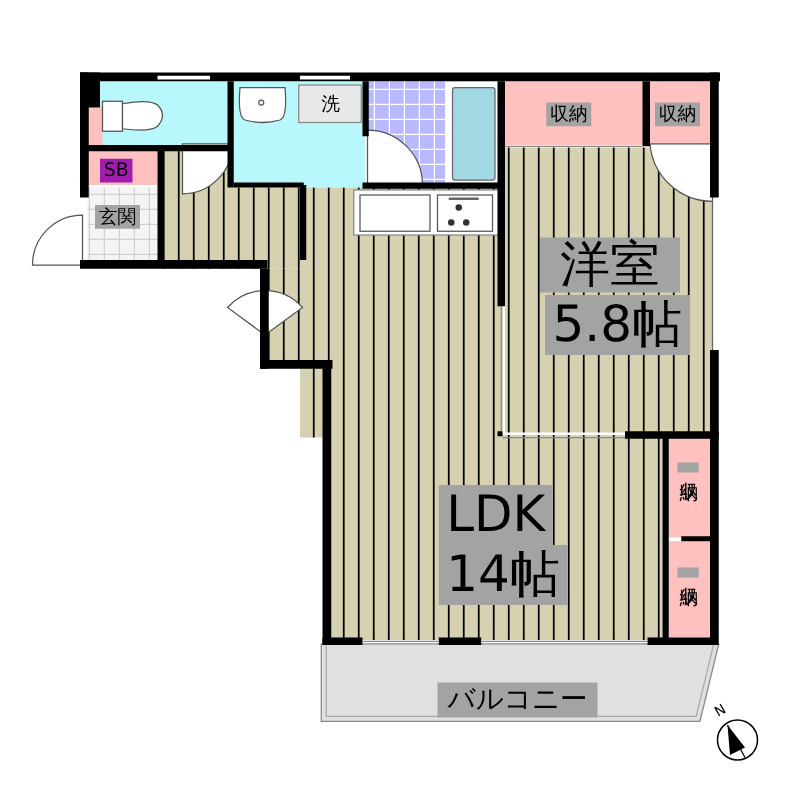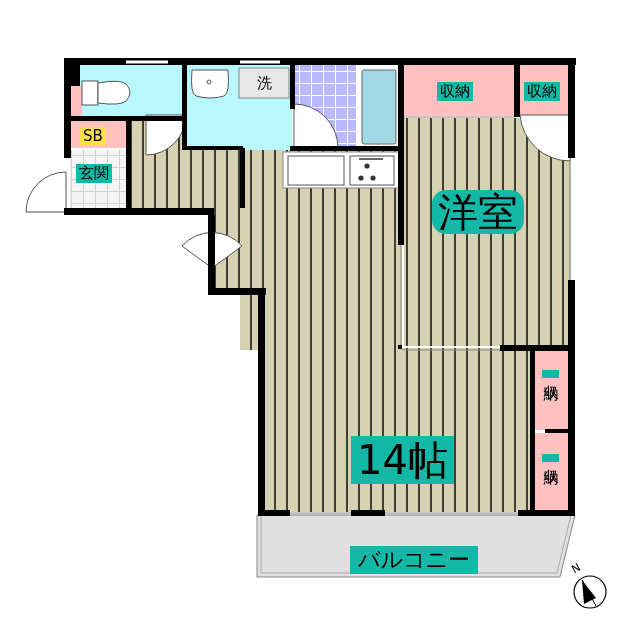--- a/index.html
+++ b/index.html
@@ -1,18 +1,18 @@
 <!DOCTYPE html>
 <html><head>
 <meta charset="utf-8">
 <style>
   html,body{margin:0;padding:0;background:#fff;}
   body{width:640px;height:640px;position:relative;overflow:hidden;font-family:"DejaVu Sans",sans-serif;}
   #plan{position:absolute;left:0;top:0;width:640px;height:640px;}
-  .lbl{position:absolute;background:#14b8a6;color:#000;text-align:center;white-space:nowrap;line-height:1;}
+  .lbl{position:absolute;background:#a3a3a3;color:#000;text-align:center;white-space:nowrap;line-height:1;}
   .big{font-size:40px;padding:4px 6px;}
   .med{font-size:24px;padding:3px 8px;}
   .sm{font-size:15px;padding:2px 3px;}
   .vert{writing-mode:vertical-rl;font-size:15px;padding:3px 1px;letter-spacing:1px;}
 </style>
 </head>
 <body>
 
 <div id="plan">
 <svg width="640" height="640" viewBox="0 0 640 640" xmlns="http://www.w3.org/2000/svg">
@@ -135,24 +135,26 @@
     <line x1="240" y1="62" x2="280" y2="62" stroke="#fff" stroke-width="3"></line>
   </g>
 
   <g transform="translate(590,592)">
     <circle r="16" fill="#fff" stroke="#000" stroke-width="1.2"></circle>
     <polygon points="-8,-12 6,6 -6,12" fill="#000"></polygon>
     <line x1="-8" y1="-12" x2="6" y2="14" stroke="#000" stroke-width="1"></line>
   </g>
 </svg>
 
-<div class="lbl med" style="left:432px;top:190px;font-size:40px;padding:2px 6px;border-radius:14px;">洋室</div>
+<div class="lbl med" style="left:432px;top:190px;font-size:40px;padding:2px 16px;">洋室</div>
+<div class="lbl big" style="left:436px;top:236px;">5.8帖</div>
+<div class="lbl big" style="left:351px;top:388px;">LDK</div>
 <div class="lbl big" style="left:351px;top:436px;">14帖</div>
 <div class="lbl sm" style="left:76px;top:164px;">玄関</div>
-<div class="lbl sm" style="left:80px;top:127px;background:#fde047;">SB</div>
+<div class="lbl sm" style="left:80px;top:127px;background:#a21caf;">SB</div>
 <div class="lbl sm" style="left:254px;top:74px;background:transparent;">洗</div>
 <div class="lbl sm" style="left:437px;top:82px;">収納</div>
 <div class="lbl sm" style="left:524px;top:82px;">収納</div>
 <div class="lbl vert" style="left:542px;top:370px;">収納</div>
 <div class="lbl vert" style="left:542px;top:454px;">収納</div>
 <div class="lbl med" style="left:350px;top:546px;font-size:22px;">バルコニー</div>
 <div class="lbl" style="left:572px;top:563px;font-size:11px;background:transparent;transform:rotate(-30deg);">N</div>
 </div>
 
 </body></html>

